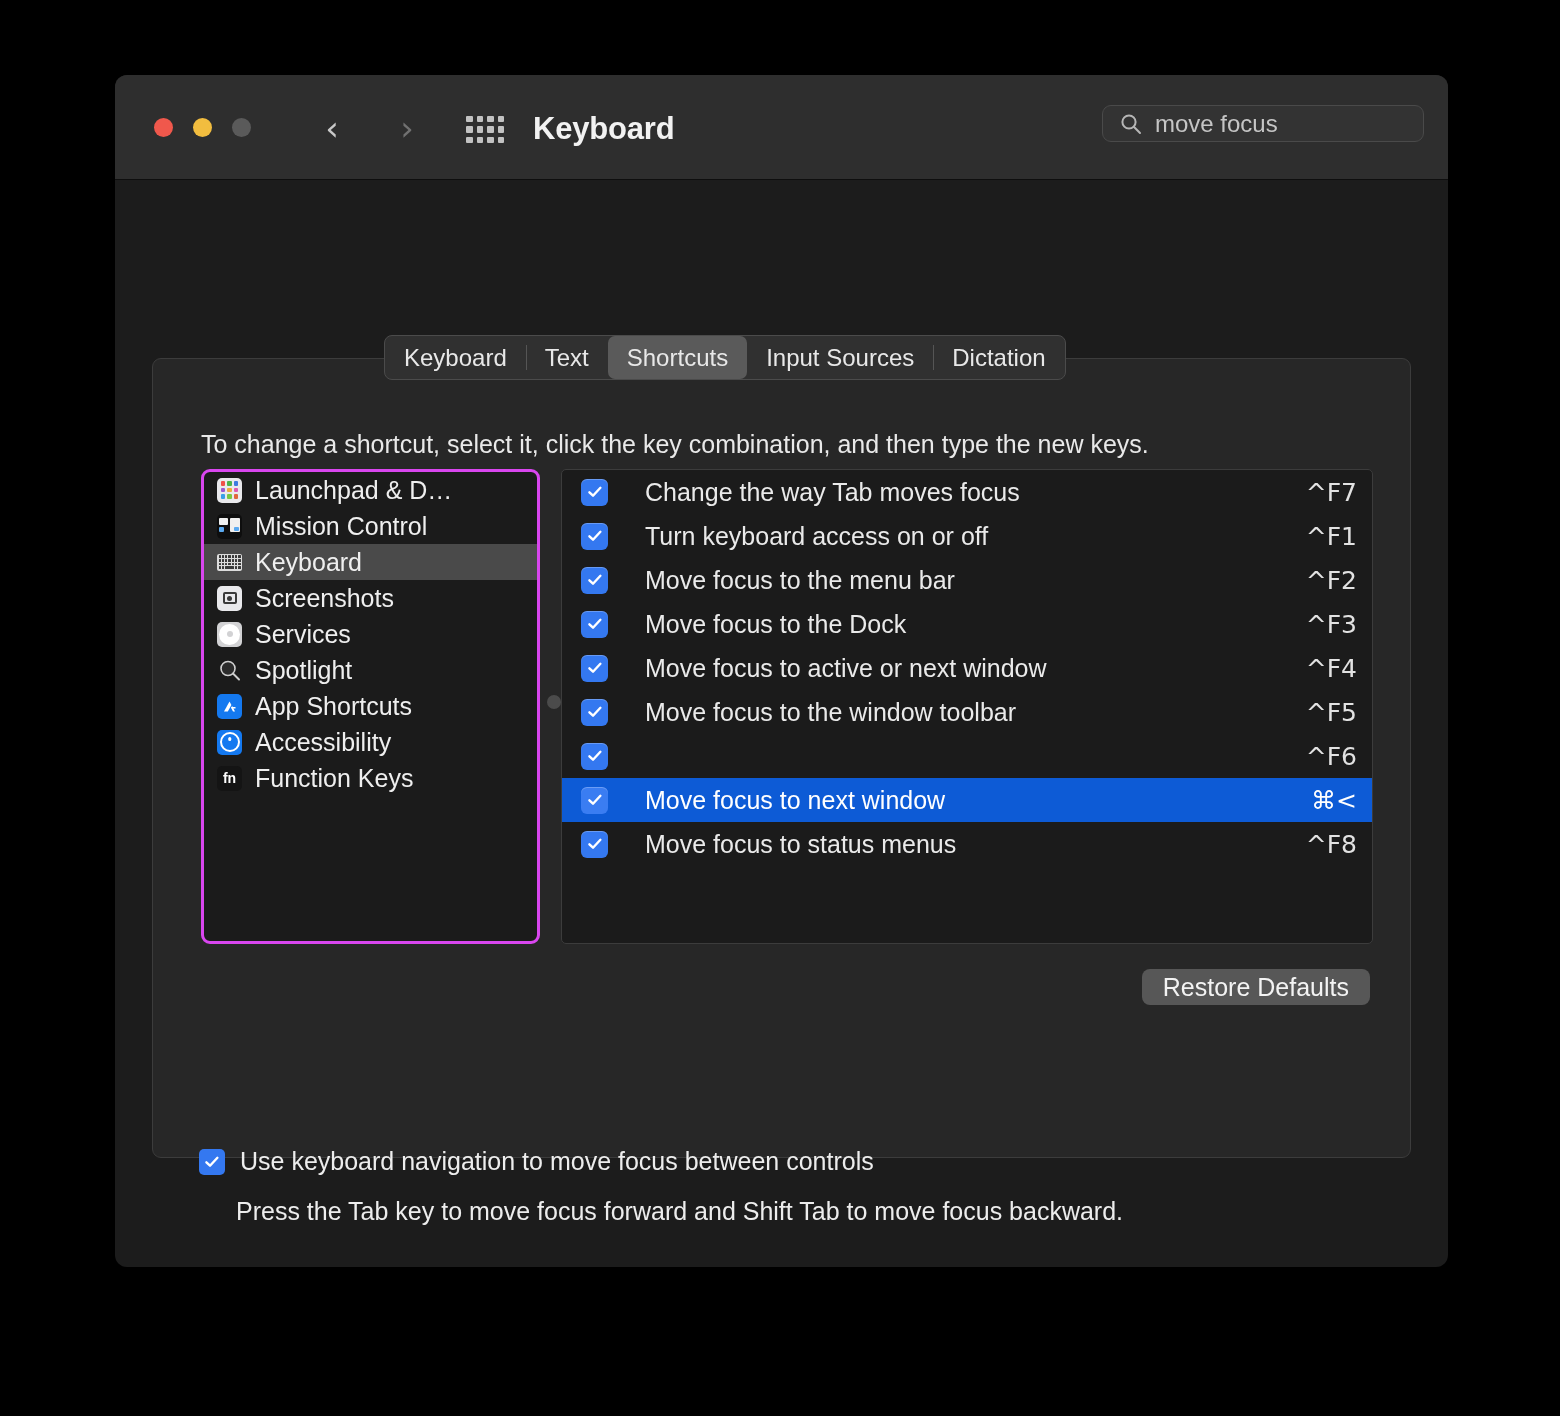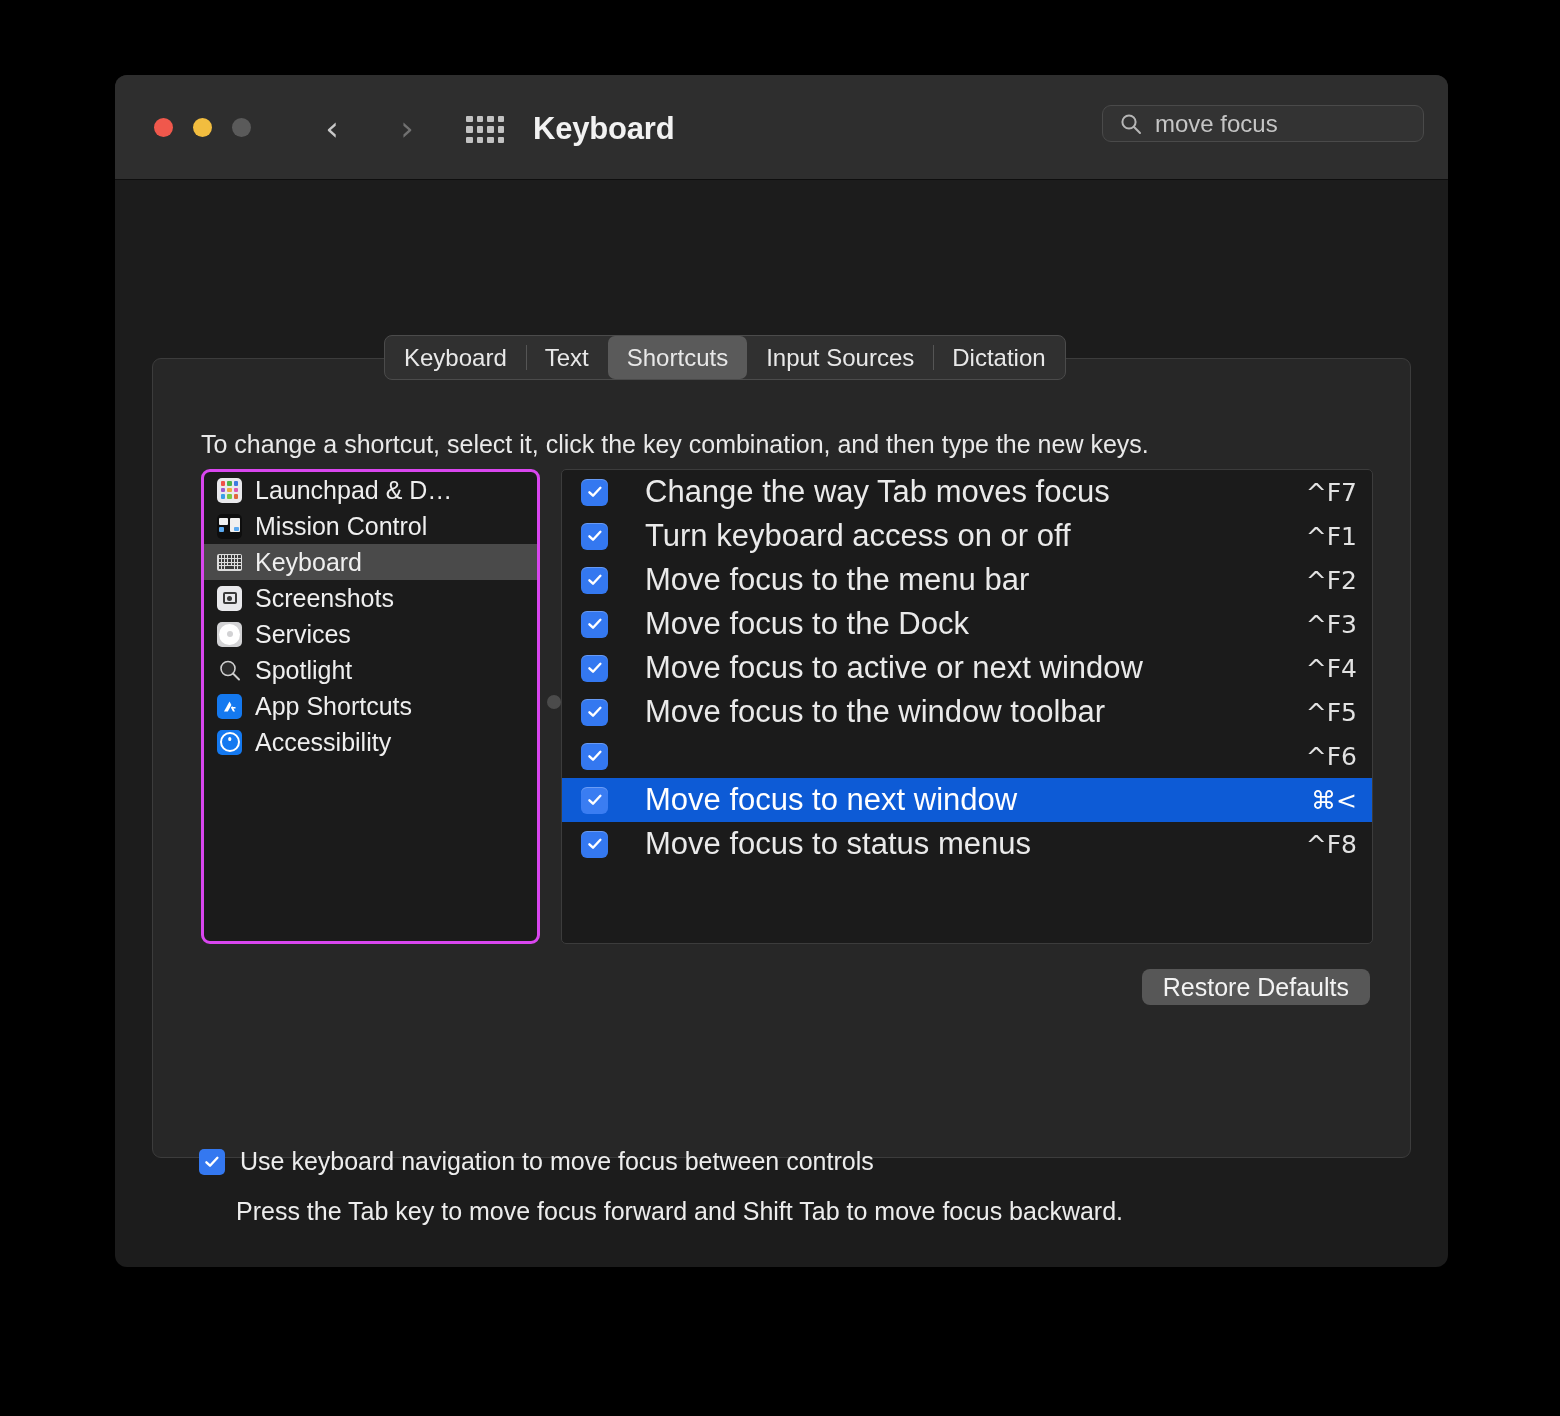--- a/index.html
+++ b/index.html
@@ -238,21 +238,21 @@
   .sc-check {
     flex: none; width: 27px; height: 27px; border-radius: 6px;
     background: #3478f0;
     display: flex; align-items: center; justify-content: center;
     box-shadow: inset 0 1px 0 rgba(255,255,255,0.25);
   }
   .sc-row.selected .sc-check { background: #3a7df2; }
   .sc-check svg { display: block; }
   .sc-label {
     margin-left: 37px;
-    font-size: 31px; color: #eaeaea; white-space: nowrap;
+    font-size: 25px; color: #eaeaea; white-space: nowrap;
   }
   .sc-row.selected .sc-label { color: #ffffff; }
   .sc-key {
     margin-left: auto;
     font-size: 25px; color: #e2e2e2;
     font-family: "DejaVu Sans", sans-serif;
     white-space: nowrap;
   }
   .sc-row.selected .sc-key { color: #ffffff; }
 
@@ -431,20 +431,26 @@
           <span class="side-label">App Shortcuts</span>
         </div>
 
         <div class="side-row">
           <span class="side-icon ic-accessibility">
             <span class="fig"></span>
           </span>
           <span class="side-label">Accessibility</span>
         </div>
 
+        <div class="side-row">
+          <span class="side-icon ic-fn">
+            <span>fn</span>
+          </span>
+          <span class="side-label">Function Keys</span>
+        </div>
 
       </div>
 
       <div id="splitter"></div>
 
       <div id="shortcuts-pane">
 
         <div class="sc-row">
           <span class="sc-check">
             <svg width="18" height="18" viewBox="0 0 18 18">

